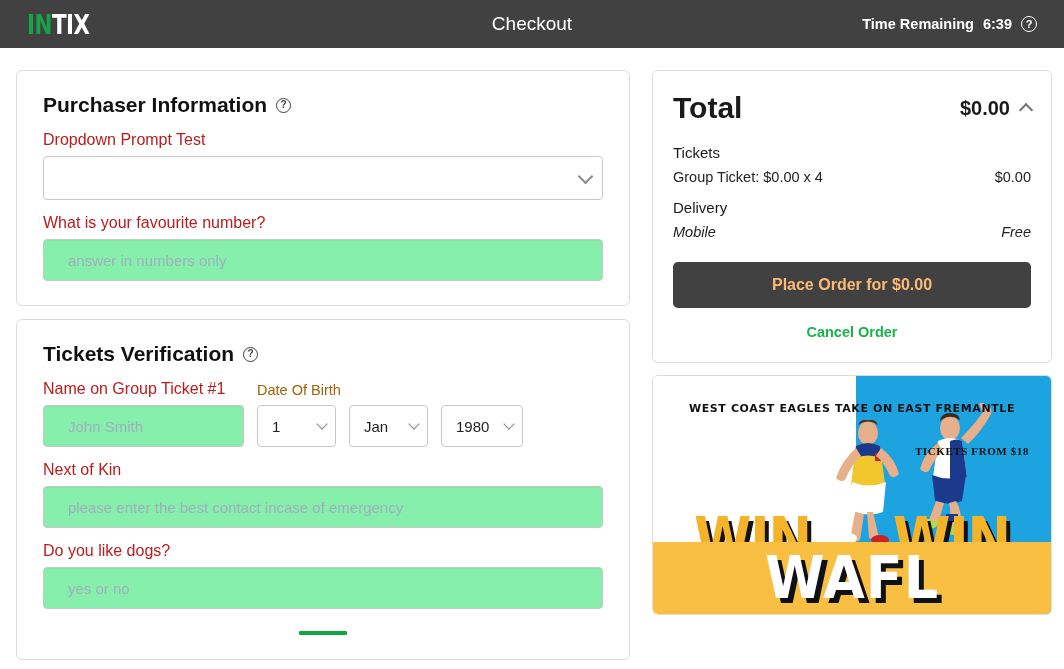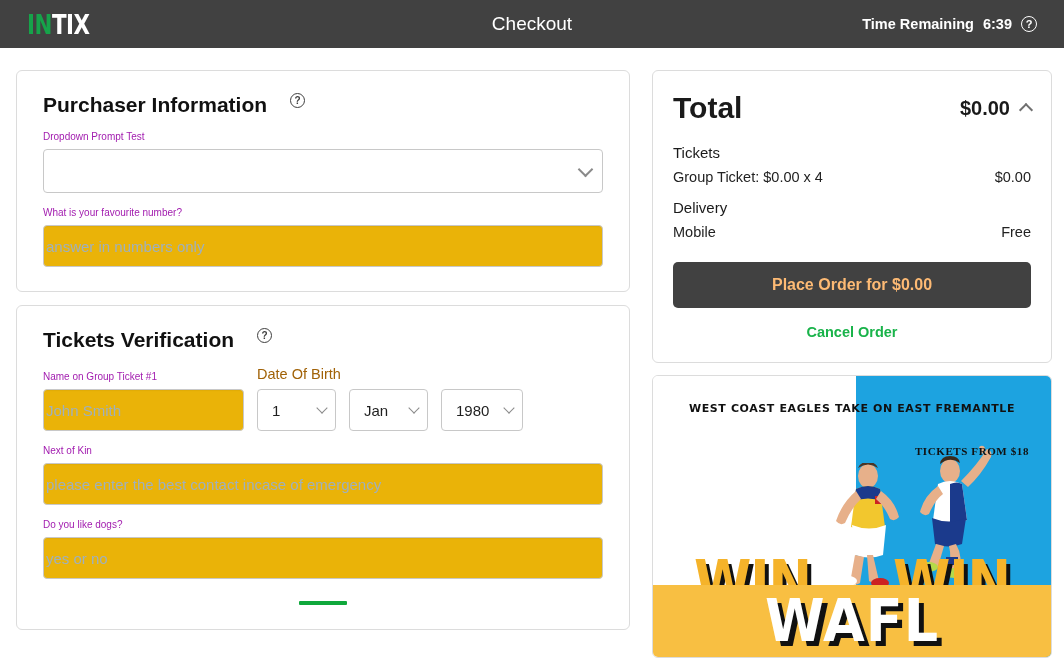--- a/index.html
+++ b/index.html
@@ -85,47 +85,47 @@
   .card {
     border: 1px solid #dcdcdc;
     border-radius: 6px;
     background: #ffffff;
     padding: 22px 26px 24px 26px;
   }
   .card + .card { margin-top: 13px; }
 
   .card-title {
     display: flex;
-    align-items: flex-start;
-    gap: 23px;
+    align-items: center;
+    gap: 9px;
     font-size: 21px;
     font-weight: bold;
     margin-bottom: 14px;
     color: #111111;
   }
 
   .field { margin-bottom: 14px; }
   .field:last-child { margin-bottom: 0; }
   .field-label {
     display: block;
-    font-size: 10px;
-    color: #a21caf;
+    font-size: 16px;
+    color: #b91c1c;
     margin-bottom: 7px;
   }
 
   .text-input, .sel {
     width: 100%;
     height: 42px;
     border: 1px solid #c8c8c8;
     border-radius: 4px;
-    background: #eab308;
+    background: #86efac;
     font-family: "Liberation Sans", sans-serif;
     font-size: 15px;
     color: #1f1f1f;
-    padding: 0 2px;
+    padding: 0 24px;
     outline: none;
     box-shadow: inset 0 1px 1px rgba(0,0,0,0.045);
   }
   .text-input::placeholder { color: #9fb0bd; }
 
   .select-shell {
     position: relative;
     width: 100%;
   }
   .select-shell.big select { height: 44px; }
@@ -219,21 +219,21 @@
     font-weight: normal;
     margin-bottom: 8px;
   }
   .sec-row {
     display: flex;
     justify-content: space-between;
     font-size: 14.5px;
     color: #222;
     margin-bottom: 14px;
   }
-  .sec-row:last-of-type { margin-bottom: 12px; }
+  .sec-row:last-of-type { margin-bottom: 12px; font-style: italic; }
 
   .place-order {
     display: block;
     width: 100%;
     margin-top: 22px;
     height: 46px;
     background: #414141;
     color: #fdba74;
     border: none;
     border-radius: 5px;
@@ -254,21 +254,21 @@
   }
 
   
   .ad {
     margin-top: 12px;
     border: 1px solid #dcdcdc;
     border-radius: 6px;
     overflow: hidden;
     background: #fff;
     position: relative;
-    height: 283px;
+    height: 240px;
   }
   .ad-inner { position: relative; height: 100%; }
   .ad-split { position: absolute; inset: 0; display: flex; }
   .ad-left  { width: 51%; background: #ffffff; }
   .ad-right { width: 49%; background: #1da3e0; }
 
   .ad-copy {
     position: absolute;
     left: 36px; top: 26px;
     font-family: "DejaVu Sans", sans-serif;

